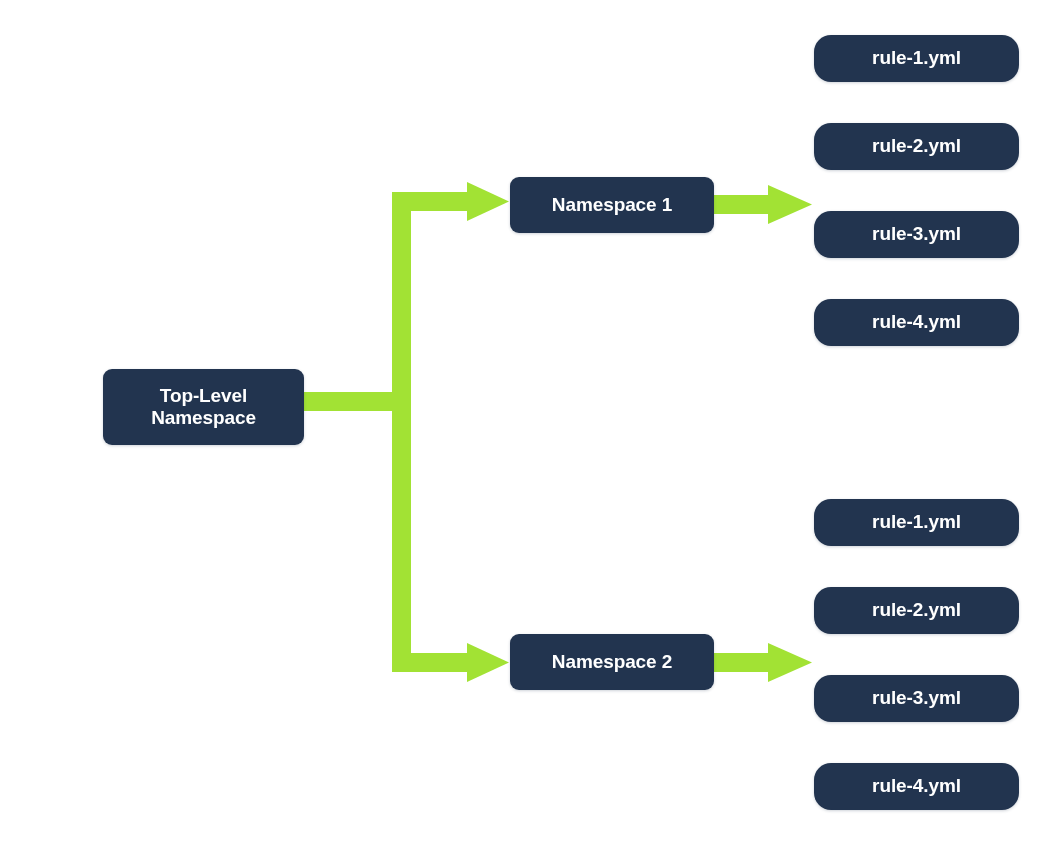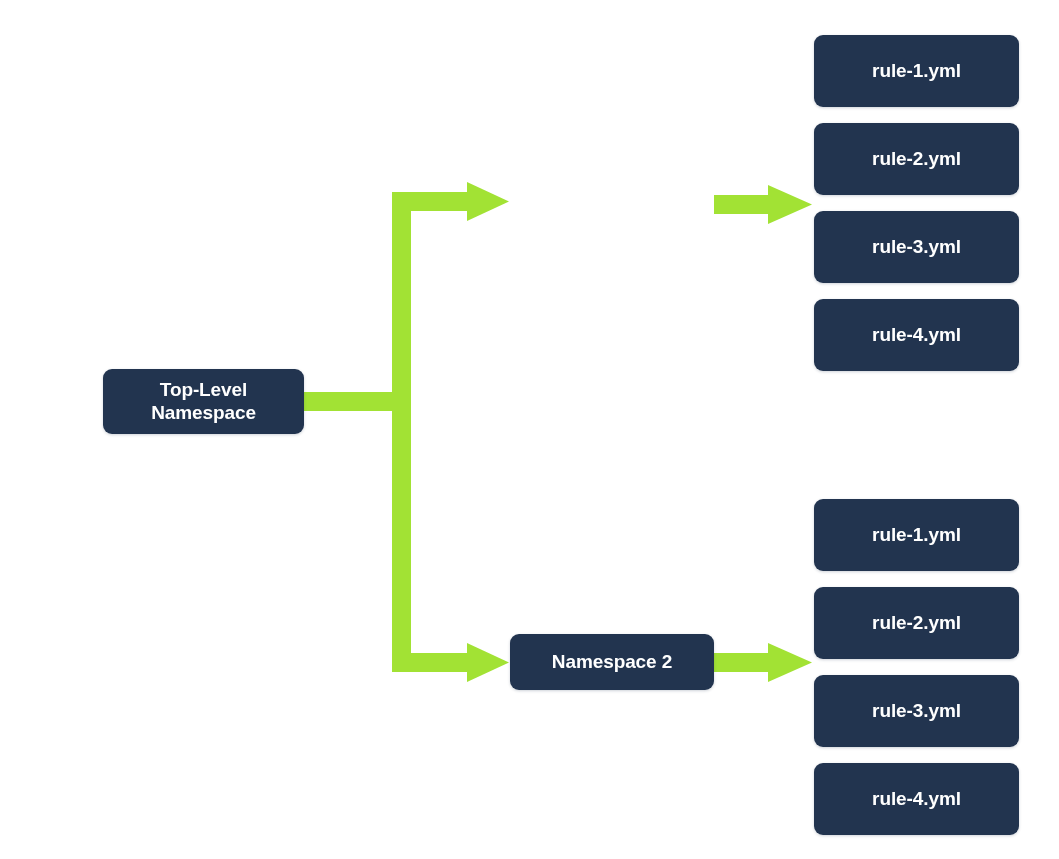--- a/index.html
+++ b/index.html
@@ -30,36 +30,37 @@
     font-weight: bold;
     letter-spacing: -0.1px;
     line-height: 1.18;
     box-shadow: 0 1px 3px rgba(34,52,79,0.22);
     z-index: 3;
   }
   .node-root {
     left: 103px;
     top: 369px;
     width: 201px;
-    height: 65px;
+    height: 76px;
     font-size: 19px;
   }
   .node-ns {
     left: 510px;
     width: 204px;
     height: 56px;
     font-size: 19px;
   }
   .node-ns-1 { top: 177px; }
   .node-ns-2 { top: 634px; align-items: center; }
   .node-rule {
     left: 814px;
     width: 205px;
-    height: 72px;
+    height: 47px;
     font-size: 19px;
+    border-radius: 17px;
   }
   .edge-layer {
     position: absolute;
     left: 0;
     top: 0;
     width: 1059px;
     height: 859px;
     z-index: 1;
   }
 </style>
@@ -99,20 +100,23 @@
     </g>
   </svg>
 
   <div class="node node-root">
     <div>
       <span>Top-Level</span><br>
       <span>Namespace</span>
     </div>
   </div>
 
+  <div class="node node-ns node-ns-1">
+    <span>Namespace 1</span>
+  </div>
 
   <div class="node node-ns node-ns-2">
     <span>Namespace 2</span>
   </div>
 
   <div class="node node-rule" style="top:35px;">
     <span>rule-1.yml</span>
   </div>
   <div class="node node-rule" style="top:123px;">
     <span>rule-2.yml</span>

